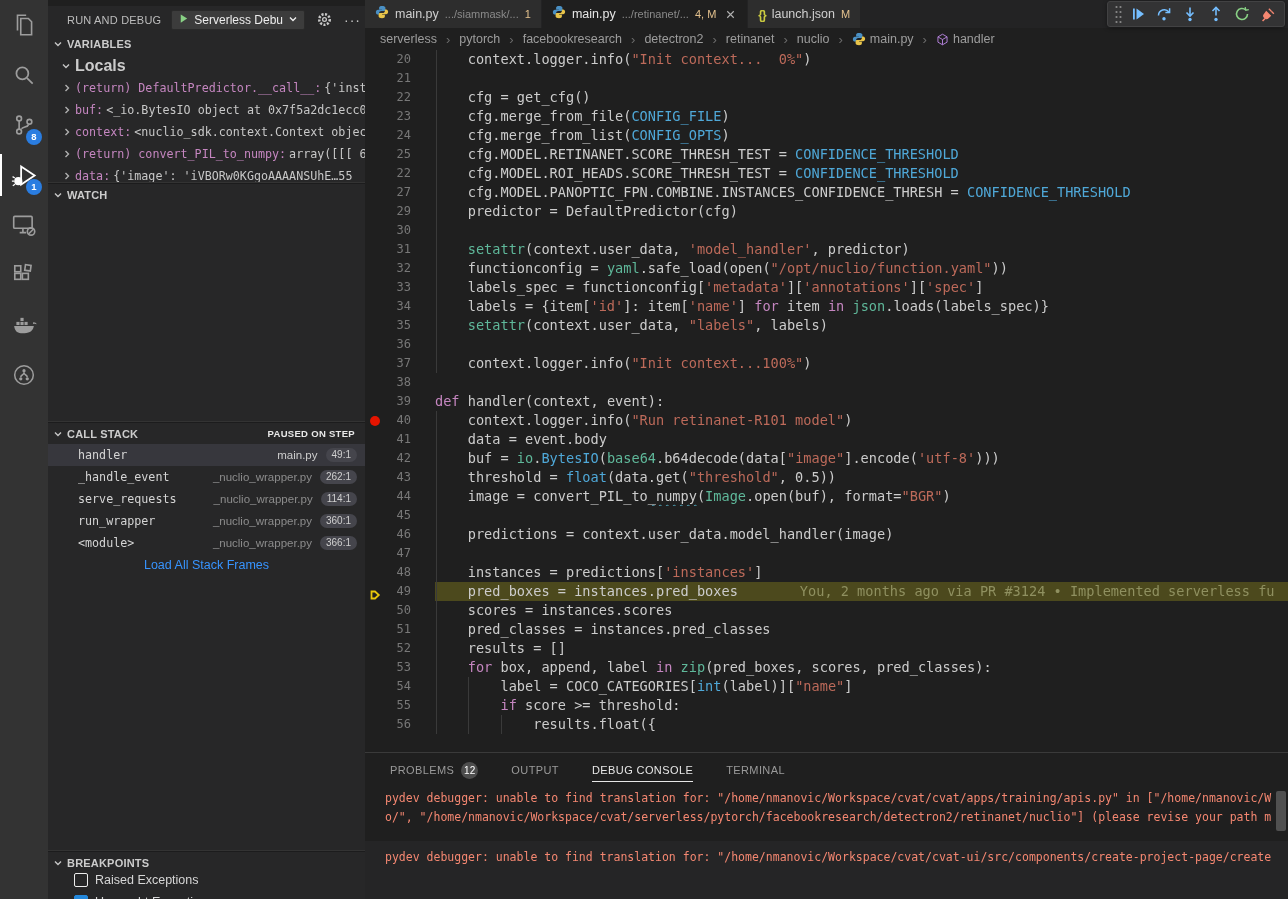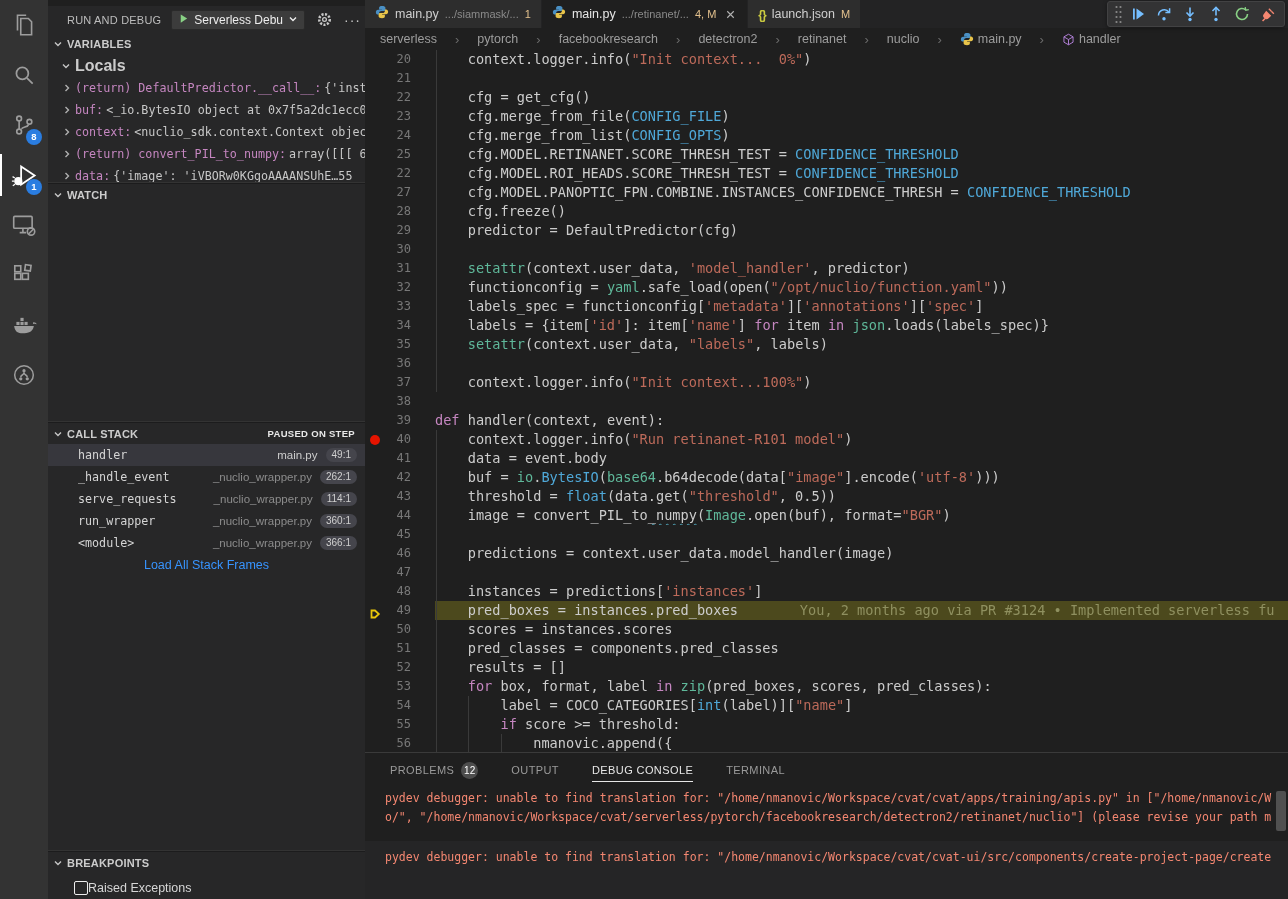--- a/index.html
+++ b/index.html
@@ -44,42 +44,42 @@
   .flist{position:absolute;left:0;right:0;}
   .frow{height:22px;display:flex;align-items:center;padding:0 8px 0 30px;cursor:pointer;}
   .frow.sel{background:#37373d;}
   .frow .fn{font-family:"DejaVu Sans Mono",monospace;font-size:11.7px;color:#d4d4d4;white-space:nowrap;}
   .frow .ff{margin-left:auto;font-size:11.5px;color:#8c8c8c;padding-right:8px;white-space:nowrap;}
   .frow.sel .ff{color:#cccccc;}
   .fbadge{background:#45454c;color:#cfcfcf;font-size:10px;line-height:14px;border-radius:8px;padding:0 6px;}
   .loadlink{height:22px;display:flex;align-items:center;justify-content:center;color:#3794ff;font-size:12.5px;cursor:pointer;}
 
   .bplist{position:absolute;left:0;right:0;}
-  .bprow{height:22px;display:flex;align-items:flex-end;padding-left:26px;color:#d6d6d6;font-size:12.5px;cursor:pointer;}
+  .bprow{height:22px;display:flex;align-items:flex-start;gap:7px;padding-left:26px;color:#d6d6d6;font-size:12.5px;cursor:pointer;}
   .cb{width:14px;height:14px;border:1.5px solid #ededed;border-radius:2px;background:transparent;display:flex;align-items:center;justify-content:center;}
   .cb.on{background:#2488db;border-color:#2488db;}
 
   
   .main{position:fixed;left:365px;top:0;right:0;height:899px;background:#1f1f1f;}
   .tabbar{position:absolute;top:0;left:0;right:0;height:28px;background:#232324;display:flex;}
   .tab{height:28px;display:flex;align-items:center;gap:6px;padding:0 10px;background:#2d2d2d;border-right:1px solid #232324;cursor:pointer;}
   .tab.active{background:#1f1f1f;}
   .tab .tname{font-size:12.5px;color:#cfcfcf;white-space:nowrap;}
   .tab.active .tname{color:#e6e6e6;}
   .tab .tpath{font-size:11px;color:#8a8a8a;white-space:nowrap;}
   .tab .tdec{font-size:11px;color:#e2c08d;white-space:nowrap;}
   .tab .tclose{display:flex;align-items:center;margin-left:2px;opacity:.85;cursor:pointer;}
   .json-ic{color:#cbcb41;font-size:12px;font-weight:bold;letter-spacing:-1px;}
 
   .dbg-toolbar{position:absolute;top:1px;right:3px;height:26px;background:#333334;border:1px solid #424243;border-radius:3px;
     display:flex;align-items:center;padding:0 4px;gap:2px;z-index:40;box-shadow:0 1px 4px rgba(0,0,0,.4);}
   .dtb{width:24px;height:24px;display:flex;align-items:center;justify-content:center;cursor:pointer;border-radius:3px;}
   .dtb-grip{width:12px;height:24px;display:flex;align-items:center;justify-content:center;cursor:grab;}
 
-  .breadcrumbs{position:absolute;top:28px;left:0;right:0;height:22px;display:flex;align-items:center;gap:18px;padding-left:15px;
+  .breadcrumbs{position:absolute;top:28px;left:0;right:0;height:22px;display:flex;align-items:center;gap:9px;padding-left:15px;
     font-size:12.5px;color:#9d9d9d;background:#1f1f1f;}
   .bc-item{display:flex;align-items:center;gap:4px;cursor:pointer;white-space:nowrap;}
   .bc-sep{color:#6b6b6b;font-size:13px;}
 
   .editor{position:absolute;top:50px;left:0;right:0;bottom:147px;overflow:hidden;}
   .erow{display:flex;height:19px;}
   .emark{width:20px;flex:none;position:relative;}
   .bp-dot{position:absolute;left:5px;top:4.5px;width:10px;height:10px;border-radius:50%;background:#e51400;}
   .cur-arrow{position:absolute;left:4px;top:3.5px;}
   .enum{width:26px;flex:none;text-align:right;font-family:"DejaVu Sans Mono",monospace;font-size:12px;line-height:19px;color:#787878;}
@@ -500,25 +500,20 @@
         <div class="enum">22</div>
         <div class="ectn"><span class="guide" style="left: 0.5px;"></span><span class="tk-d">    cfg.MODEL.ROI_HEADS.SCORE_THRESH_TEST = </span><span class="tk-b">CONFIDENCE_THRESHOLD</span></div>
       </div>
       <div class="erow">
         <div class="emark"></div>
         <div class="enum">27</div>
         <div class="ectn"><span class="guide" style="left: 0.5px;"></span><span class="tk-d">    cfg.MODEL.PANOPTIC_FPN.COMBINE.INSTANCES_CONFIDENCE_THRESH = </span><span class="tk-b">CONFIDENCE_THRESHOLD</span></div>
       </div>
       <div class="erow">
         <div class="emark"></div>
-        <div class="enum">28</div>
-        <div class="ectn"><span class="guide" style="left: 0.5px;"></span><span class="tk-d">    cfg.freeze()</span></div>
-      </div>
-      <div class="erow">
-        <div class="emark"></div>
         <div class="enum">29</div>
         <div class="ectn"><span class="guide" style="left: 0.5px;"></span><span class="tk-d">    predictor = DefaultPredictor(cfg)</span></div>
       </div>
       <div class="erow">
         <div class="emark"></div>
         <div class="enum">30</div>
         <div class="ectn"><span class="guide" style="left: 0.5px;"></span></div>
       </div>
       <div class="erow">
         <div class="emark"></div>
@@ -622,46 +617,46 @@
         <div class="ectn cur"><span class="guide" style="left: 0.5px;"></span><span class="tk-d">    pred_boxes = instances.pred_boxes</span><span class="blame">You, 2 months ago via PR #3124 • Implemented serverless fu</span></div>
       </div>
       <div class="erow">
         <div class="emark"></div>
         <div class="enum">50</div>
         <div class="ectn"><span class="guide" style="left: 0.5px;"></span><span class="tk-d">    scores = instances.scores</span></div>
       </div>
       <div class="erow">
         <div class="emark"></div>
         <div class="enum">51</div>
-        <div class="ectn"><span class="guide" style="left: 0.5px;"></span><span class="tk-d">    pred_classes = components.pred_classes</span></div>
+        <div class="ectn"><span class="guide" style="left: 0.5px;"></span><span class="tk-d">    pred_classes = instances.pred_classes</span></div>
       </div>
       <div class="erow">
         <div class="emark"></div>
         <div class="enum">52</div>
         <div class="ectn"><span class="guide" style="left: 0.5px;"></span><span class="tk-d">    results = []</span></div>
       </div>
       <div class="erow">
         <div class="emark"></div>
         <div class="enum">53</div>
-        <div class="ectn"><span class="guide" style="left: 0.5px;"></span><span class="tk-d">    </span><span class="tk-k">for</span><span class="tk-d"> box, format, label </span><span class="tk-k">in</span><span class="tk-d"> </span><span class="tk-t">zip</span><span class="tk-d">(pred_boxes, scores, pred_classes):</span></div>
+        <div class="ectn"><span class="guide" style="left: 0.5px;"></span><span class="tk-d">    </span><span class="tk-k">for</span><span class="tk-d"> box, append, label </span><span class="tk-k">in</span><span class="tk-d"> </span><span class="tk-t">zip</span><span class="tk-d">(pred_boxes, scores, pred_classes):</span></div>
       </div>
       <div class="erow">
         <div class="emark"></div>
         <div class="enum">54</div>
         <div class="ectn"><span class="guide" style="left: 0.5px;"></span><span class="guide" style="left: 33.26px;"></span><span class="tk-d">        label = COCO_CATEGORIES[</span><span class="tk-b">int</span><span class="tk-d">(label)][</span><span class="tk-s">"name"</span><span class="tk-d">]</span></div>
       </div>
       <div class="erow">
         <div class="emark"></div>
         <div class="enum">55</div>
         <div class="ectn"><span class="guide" style="left: 0.5px;"></span><span class="guide" style="left: 33.26px;"></span><span class="tk-d">        </span><span class="tk-k">if</span><span class="tk-d"> score &gt;= threshold:</span></div>
       </div>
       <div class="erow">
         <div class="emark"></div>
         <div class="enum">56</div>
-        <div class="ectn"><span class="guide" style="left: 0.5px;"></span><span class="guide" style="left: 33.26px;"></span><span class="guide" style="left: 66.02px;"></span><span class="tk-d">            nmanovic.append({</span></div>
+        <div class="ectn"><span class="guide" style="left: 0.5px;"></span><span class="guide" style="left: 33.26px;"></span><span class="guide" style="left: 66.02px;"></span><span class="tk-d">            results.float({</span></div>
       </div>
     </div>
 
   <div class="panel">
     <div class="panel-tabs">
         <div class="ptab">
           <span>PROBLEMS</span>
           <span class="pbadge">12</span>
         </div>
         <div class="ptab">

